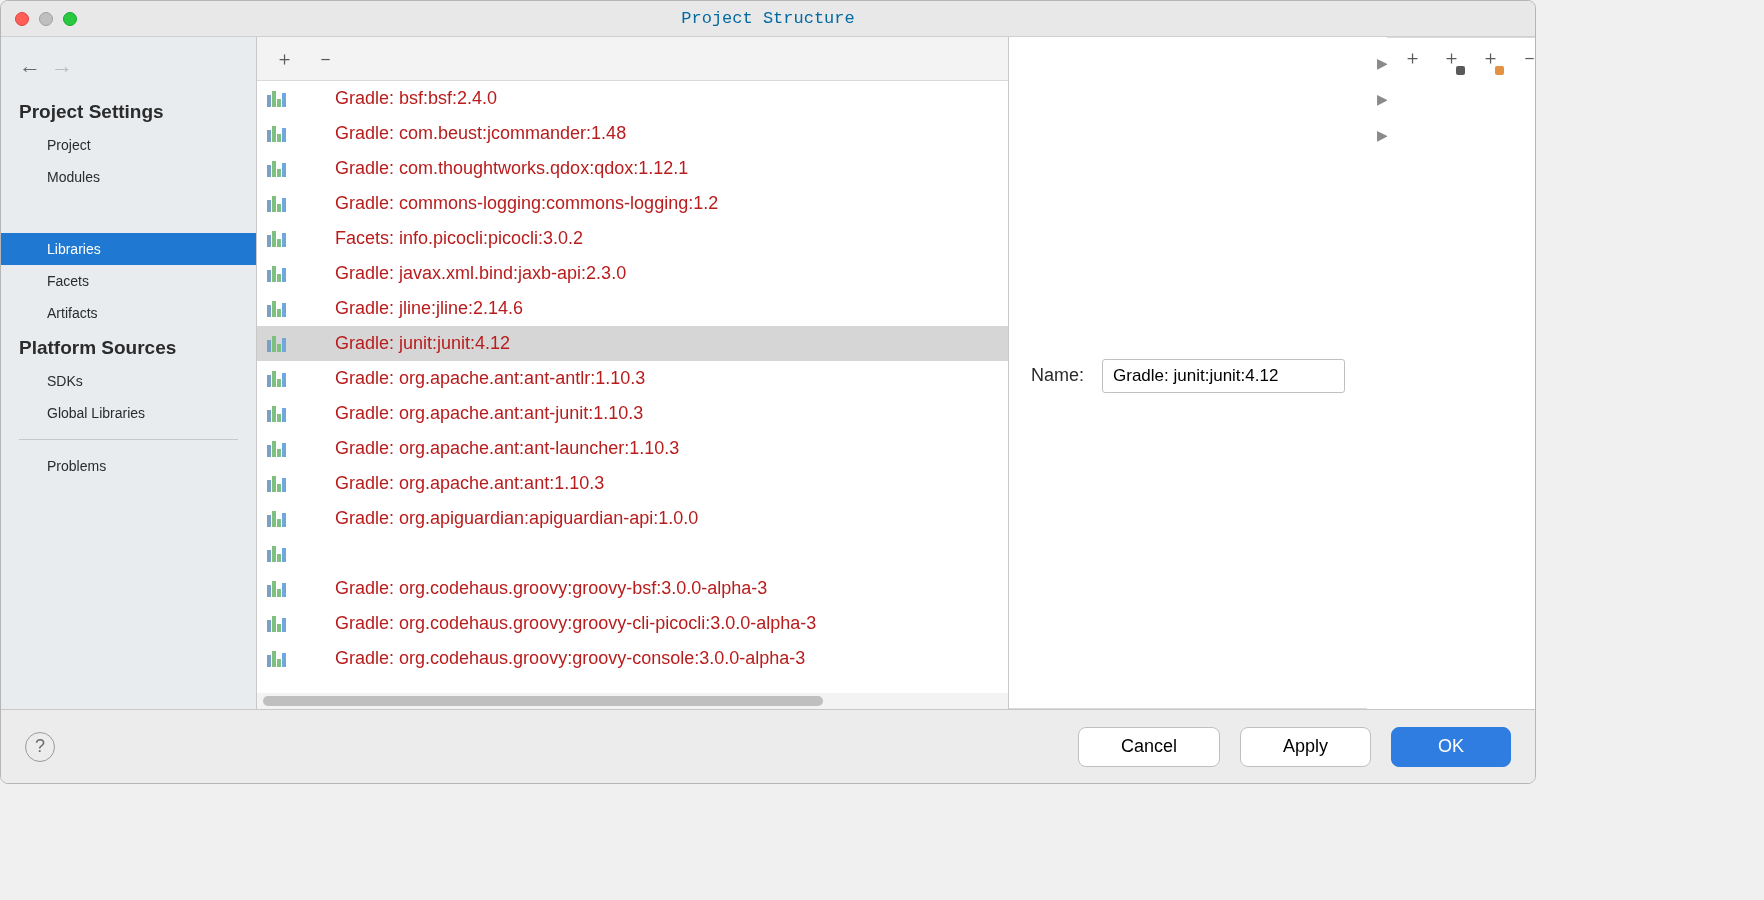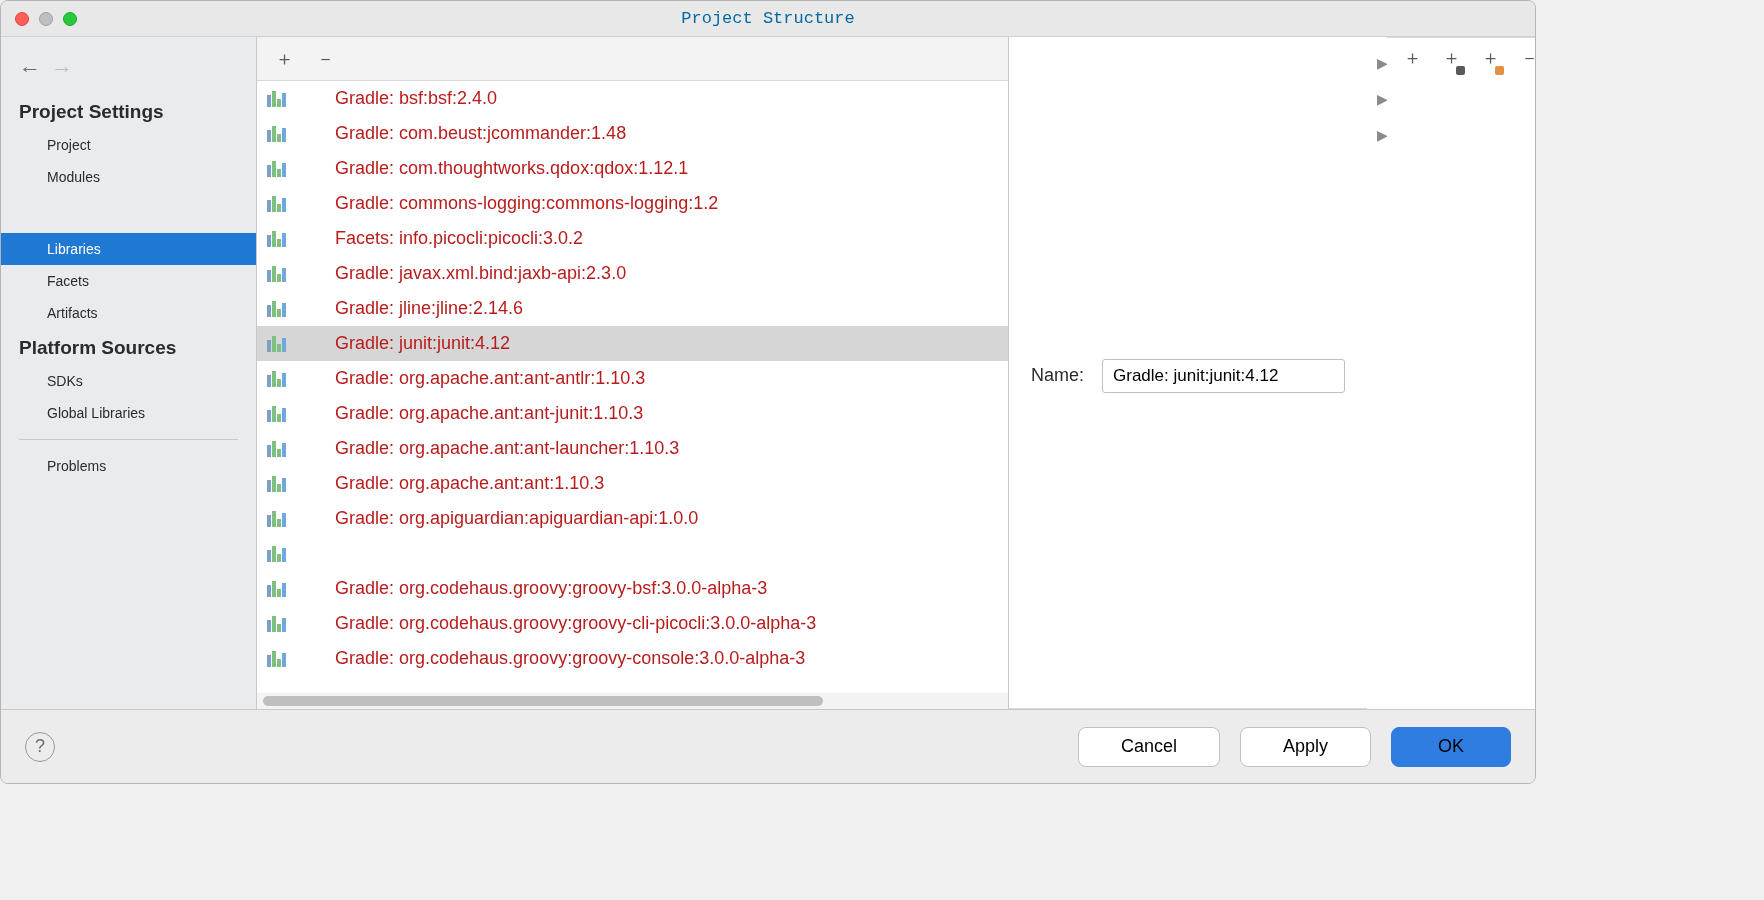--- a/index.html
+++ b/index.html
@@ -259,21 +259,21 @@
       border-radius: 8px;
       font-size: 18px;
       border: 1px solid #c0c0c0;
       background:#fff;
       cursor: pointer;
       padding: 0 42px;
     }
     .btn.primary {
       background:#2f7de0;
       border-color:#2f7de0;
-      color:#000000;
+      color:#ffffff;
     }
     .classes-icon svg { width: 20px; height: 20px; }
     .folder-icon svg { width: 20px; height: 16px; }
   </style>
 </head>
 <body>
 
 <div class="window">
 
   <div class="titlebar">

